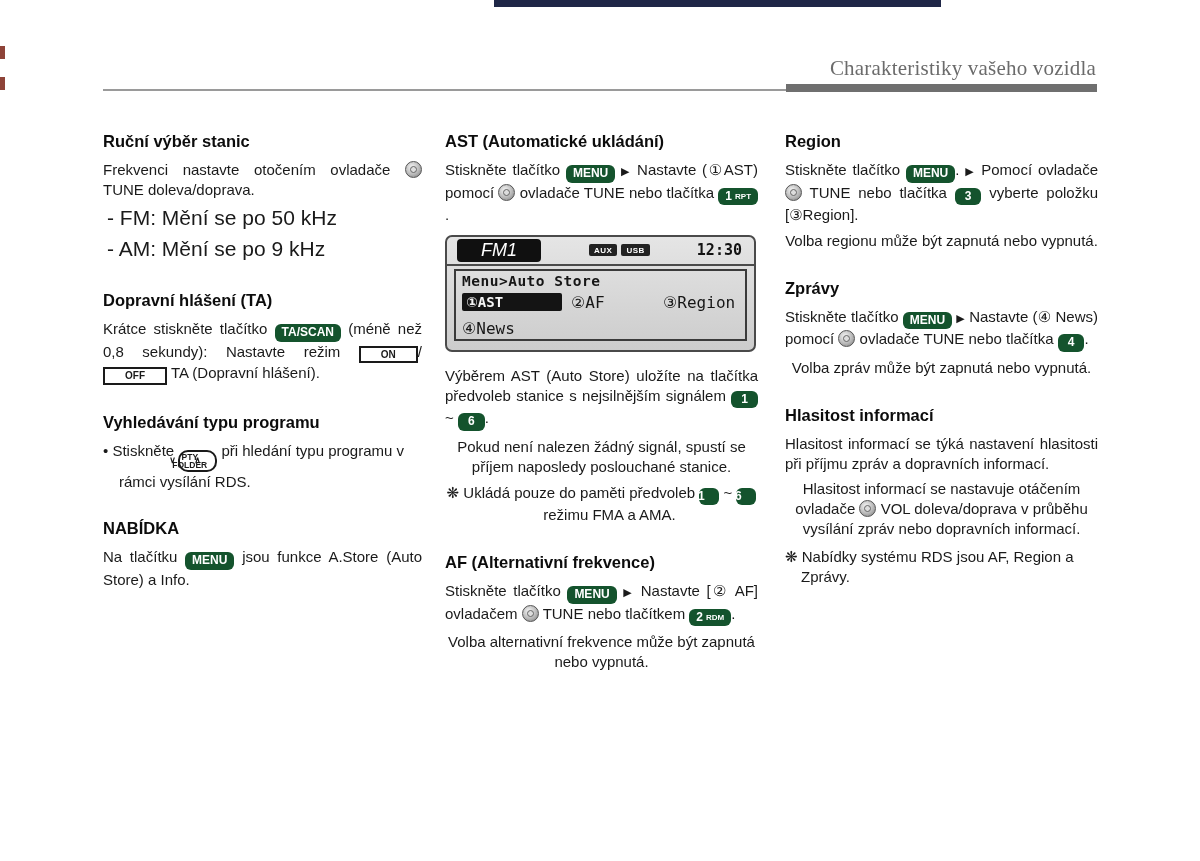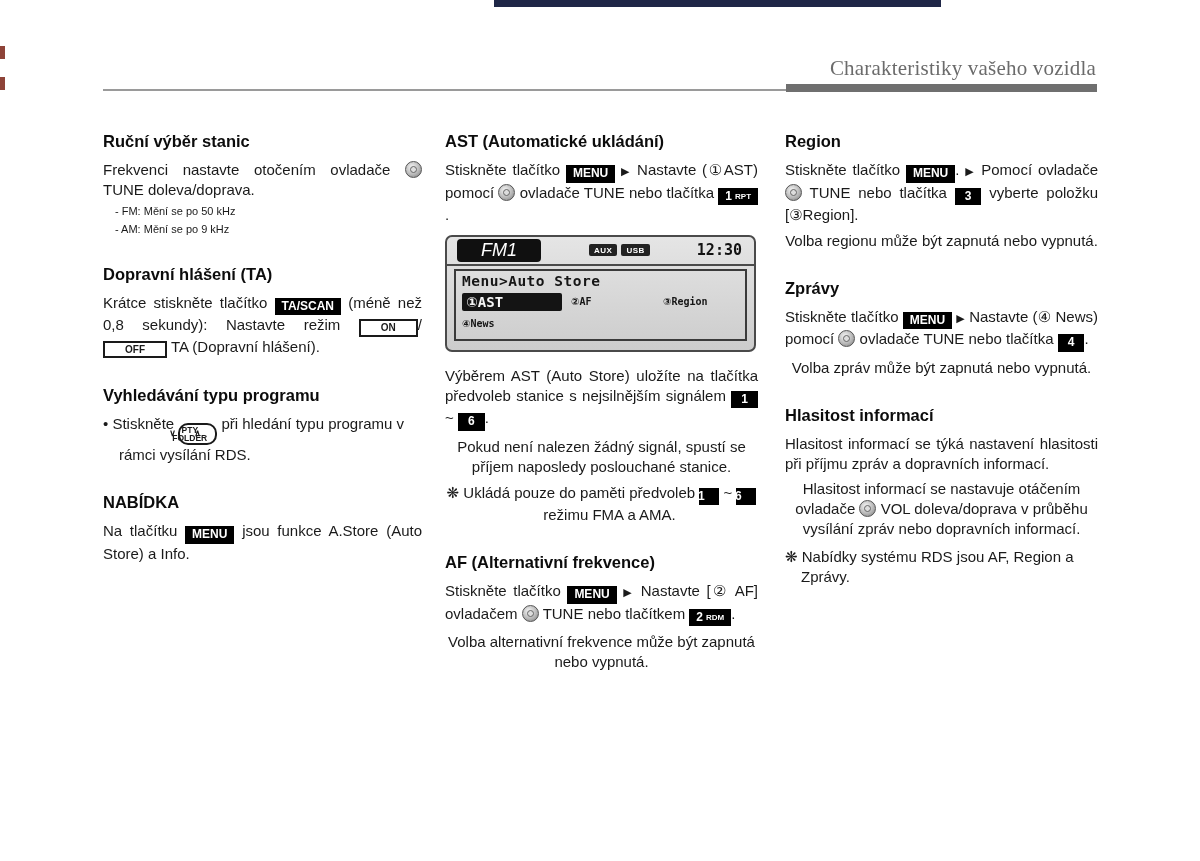--- a/index.html
+++ b/index.html
@@ -20,27 +20,27 @@
             font-size:15.5px;font-weight:bold;color:#111;}
   .pn-div{width:2px;height:18px;background:#111;}
 
   
   .col{position:absolute;top:132px;}
   .c1{left:103px;width:319px;} .c2{left:445px;width:313px;} .c3{left:785px;width:313px;}
 
   .h{font-size:16.5px;font-weight:bold;margin:28px 0 9px;color:#0c0c0c;}
   .h.first{margin-top:0;}
   .p{margin:0 0 3px;font-size:15px;line-height:1.32;text-align:justify;}
-  .pl{margin:4px 12px 0;font-size:11px;line-height:1.32;}
+  .pl{margin:4px 4px 0;font-size:21px;line-height:1.32;}
   .hang{padding-left:16px;text-indent:-16px;text-align:left;}
   .mt6{margin-top:6px;text-align:center;} .mt8{margin-top:8px;}
 
   
-  .kbtn{display:inline-block;background:#000000;color:#fff;font-weight:bold;font-size:12px;
-        line-height:1.3;padding:1px 7px;border-radius:0;vertical-align:-2px;white-space:nowrap;}
+  .kbtn{display:inline-block;background:#14532d;color:#fff;font-weight:bold;font-size:12px;
+        line-height:1.3;padding:1px 7px;border-radius:6px;vertical-align:-2px;white-space:nowrap;}
   .kbtn .sub{font-size:8px;margin-left:3px;vertical-align:0.5px;}
   .kbtn.num{padding:1px 10px;}
   .oval{display:inline-block;border:2px solid #1a1a1a;border-radius:0;font-size:10px;
         font-weight:bold;padding:0 20px;vertical-align:-1px;line-height:1.35;background:#fff;}
   .arrow{font-size:11px;}
   .knob{display:inline-block;width:15px;height:15px;border-radius:50%;position:relative;
         background:radial-gradient(circle at 40% 35%, #f7f7f7, #b8b8b8 55%, #7a7a7a);
         border:1.5px solid #555;vertical-align:-3px;}
   .knob-in{position:absolute;left:50%;top:50%;width:7px;height:7px;margin:-3.5px 0 0 -3.5px;
         border-radius:50%;border:1.5px solid #666;background:#ddd;box-sizing:border-box;}
@@ -63,21 +63,21 @@
   .disp-clock{margin-left:auto;font-family:"DejaVu Sans Mono", monospace;font-weight:bold;
               font-size:15px;color:#111;}
   .disp-hr{height:2px;background:#4a4a4a;}
   .disp-menu{margin:3px 7px 0;border:2px solid #3a3a3a;padding:2px 6px 4px;height:72px;
              box-sizing:border-box;font-family:"DejaVu Sans Mono","DejaVu Sans", monospace;}
   .disp-title{font-weight:bold;font-size:14.5px;color:#161616;letter-spacing:0.5px;}
   .disp-row{display:flex;align-items:center;margin-top:4px;}
   .disp-row.r2{margin-top:7px;}
   .disp-sel{background:#141414;color:#f4f4f4;font-weight:bold;font-size:14px;
             width:100px;box-sizing:border-box;padding:1px 4px;border-radius:2px;}
-  .disp-item{font-weight:bold;font-size:10px;color:#161616;}
+  .disp-item{font-weight:normal;font-size:16px;color:#161616;}
   .disp-i2{width:92px;margin-left:9px;}
 </style>
 </head>
 <body>
 
 <div class="page">
 
   <div class="top-accent"></div>
   <div class="reg-mark m1"></div>
   <div class="reg-mark m2"></div>

